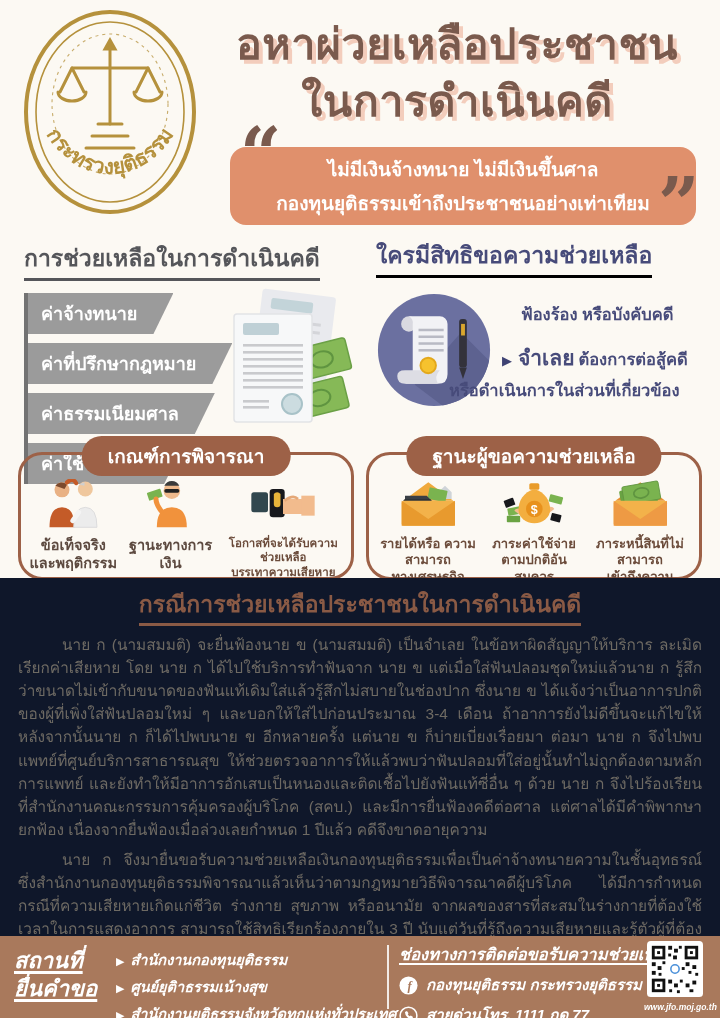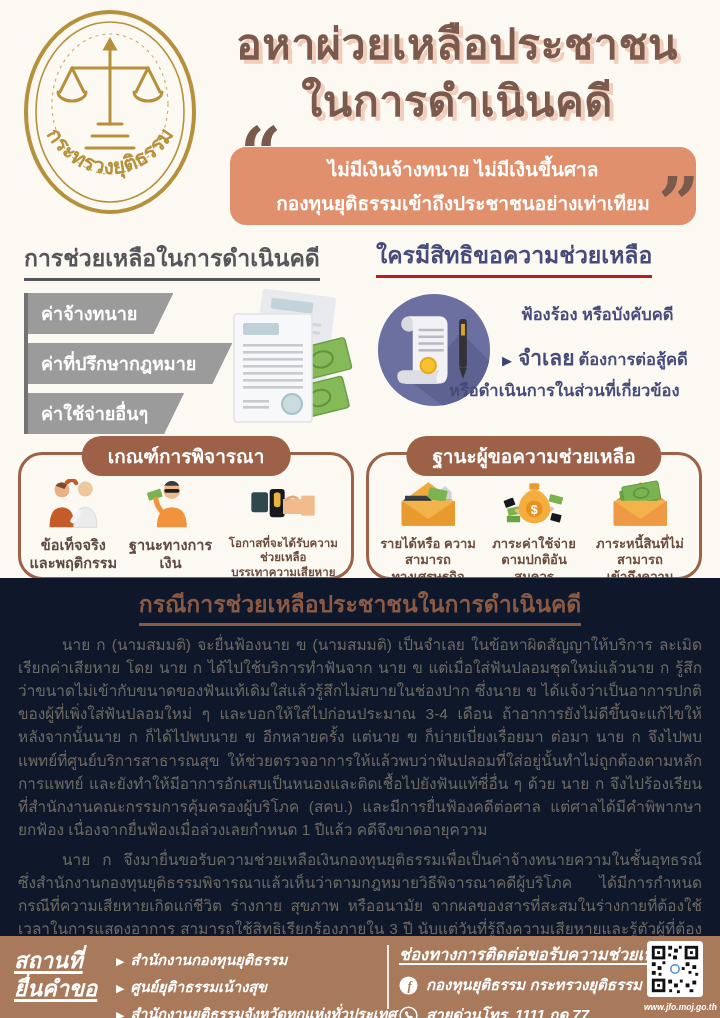--- a/index.html
+++ b/index.html
@@ -28,21 +28,21 @@
     border-bottom:3px solid #55565a; padding-bottom:2px; }
   .help-items { margin-top:12px; border-left:4px solid #737373; }
   .help-item { background:#9b9b9b; color:#fff; font-weight:bold; font-size:18px;
     padding:6px 36px 6px 13px; margin:9px 0; width:max-content; max-width:310px;
     clip-path:polygon(0 0,100% 0,calc(100% - 20px) 100%,0 100%); }
   .doc-art { position:absolute; left:208px; top:286px; width:146px; height:146px; }
 
   
   .who-sec { position:absolute; left:376px; top:237px; width:344px; }
   .who-sec h2 { display:inline-block; font-size:23px; font-weight:800; color:#474b7a;
-    border-bottom:3px solid #b91c1c; padding-bottom:2px; }
+    border-bottom:3px solid #000000; padding-bottom:2px; }
   .who-row { display:flex; gap:10px; margin-top:14px; }
   .who-circle { width:116px; height:116px; flex:0 0 auto; }
   .who-bullets { padding-top:6px; color:#474b7a; }
   .who-bullet { margin-bottom:14px; }
   .b-line1 { font-size:16.5px; font-weight:bold; white-space:nowrap; }
   .b-term  { font-size:21px; font-weight:800; margin-right:4px; }
   .b-marker{ font-size:13px; margin-right:6px; color:#3e4273; }
   .b-line2 { font-size:16.5px; font-weight:bold; white-space:nowrap; margin-top:3px; padding-left:19px; }
   .who-bullet.second .b-line2 { margin-left:-72px; }
 
@@ -125,20 +125,21 @@
     <div class="q2">กองทุนยุติธรรมเข้าถึงประชาชนอย่างเท่าเทียม</div>
   </div>
   <div class="open-quote">“</div>
   <div class="close-quote">”</div>
 
   <div class="help-sec">
     <h2>การช่วยเหลือในการดำเนินคดี</h2>
     <div class="help-items">
       <div class="help-item">ค่าจ้างทนาย</div>
       <div class="help-item">ค่าที่ปรึกษากฎหมาย</div>
+      <div class="help-item">ค่าธรรมเนียมศาล</div>
       <div class="help-item">ค่าใช้จ่ายอื่นๆ</div>
     </div>
   </div>
 
   <svg class="doc-art" viewBox="0 0 146 146">
     <g transform="rotate(7 80 60)">
       <rect x="48" y="6" width="74" height="100" rx="3" fill="#e9eaee"></rect>
       <rect x="58" y="14" width="42" height="11" rx="2" fill="#c3d4d9"></rect>
       <rect x="58" y="34" width="52" height="3" fill="#d4d5d9"></rect>
       <rect x="58" y="42" width="52" height="3" fill="#d4d5d9"></rect>

